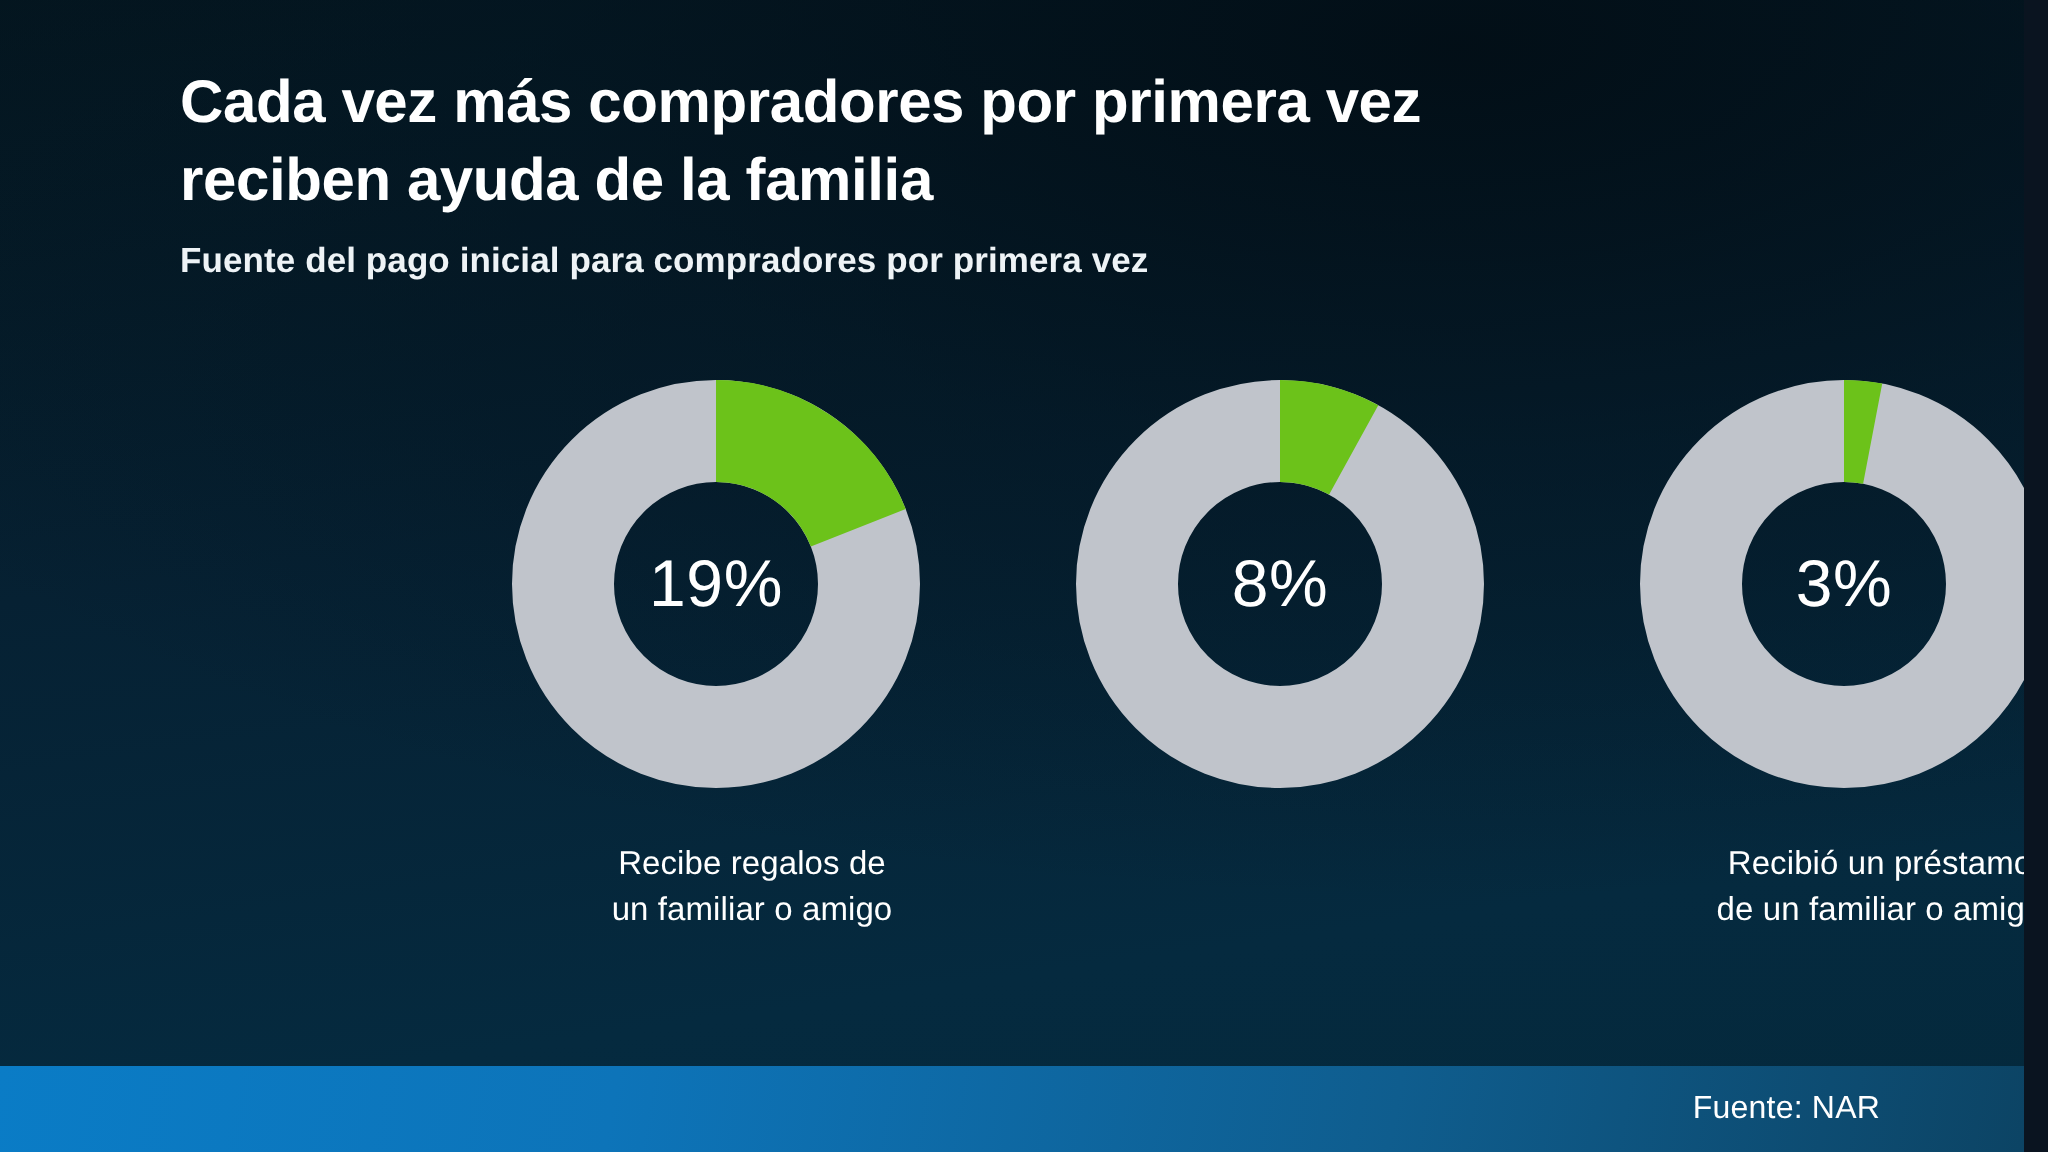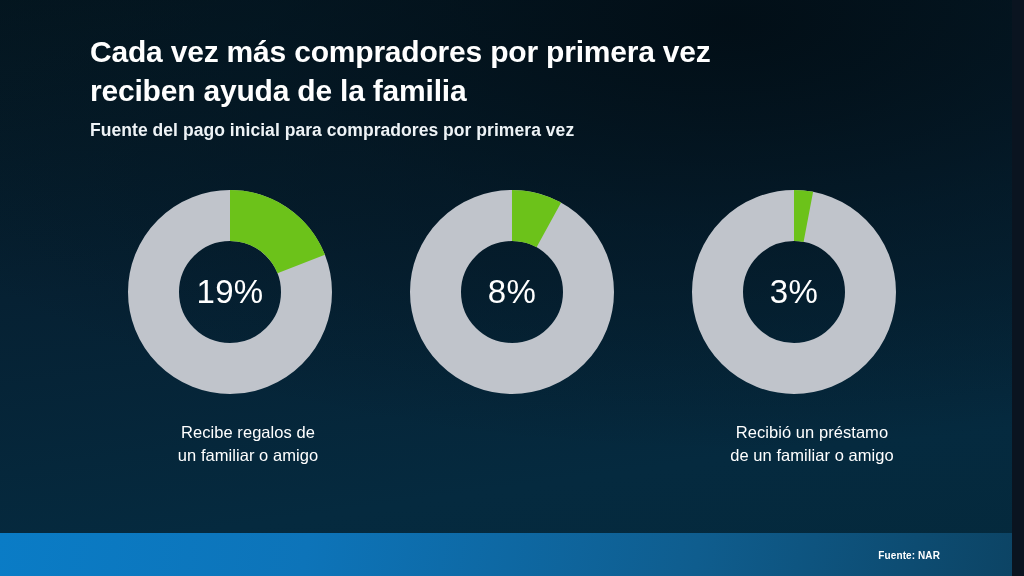--- a/index.html
+++ b/index.html
@@ -49,21 +49,21 @@
     letter-spacing: 0.05px;
   }
 
   
   #charts {
     position: absolute;
     left: 0;
     top: 190px;
     width: 1024px;
     display: flex;
-    justify-content: center;
+    justify-content: flex-end;
     gap: 78px;
   }
   .donut-cell {
     width: 204px;
     display: flex;
     flex-direction: column;
     align-items: center;
   }
   .donut-wrap {
     position: relative;
@@ -109,22 +109,22 @@
     width: 1024px;
     height: 43px;
     background: linear-gradient(100deg, #0a7cc6 0%, #0d74b9 30%, #0f5d8e 68%, #0c4363 100%);
   }
   #footer-source {
     position: absolute;
     right: 84px;
     top: 50%;
     transform: translateY(-50%);
     color: #ffffff;
-    font-size: 10px;
-    font-weight: bold;
+    font-size: 16px;
+    font-weight: normal;
     letter-spacing: 0.1px;
     text-align: right;
   }
 </style>
 </head>
 <body>
 
 <div id="slide">
 
   <div id="header">

